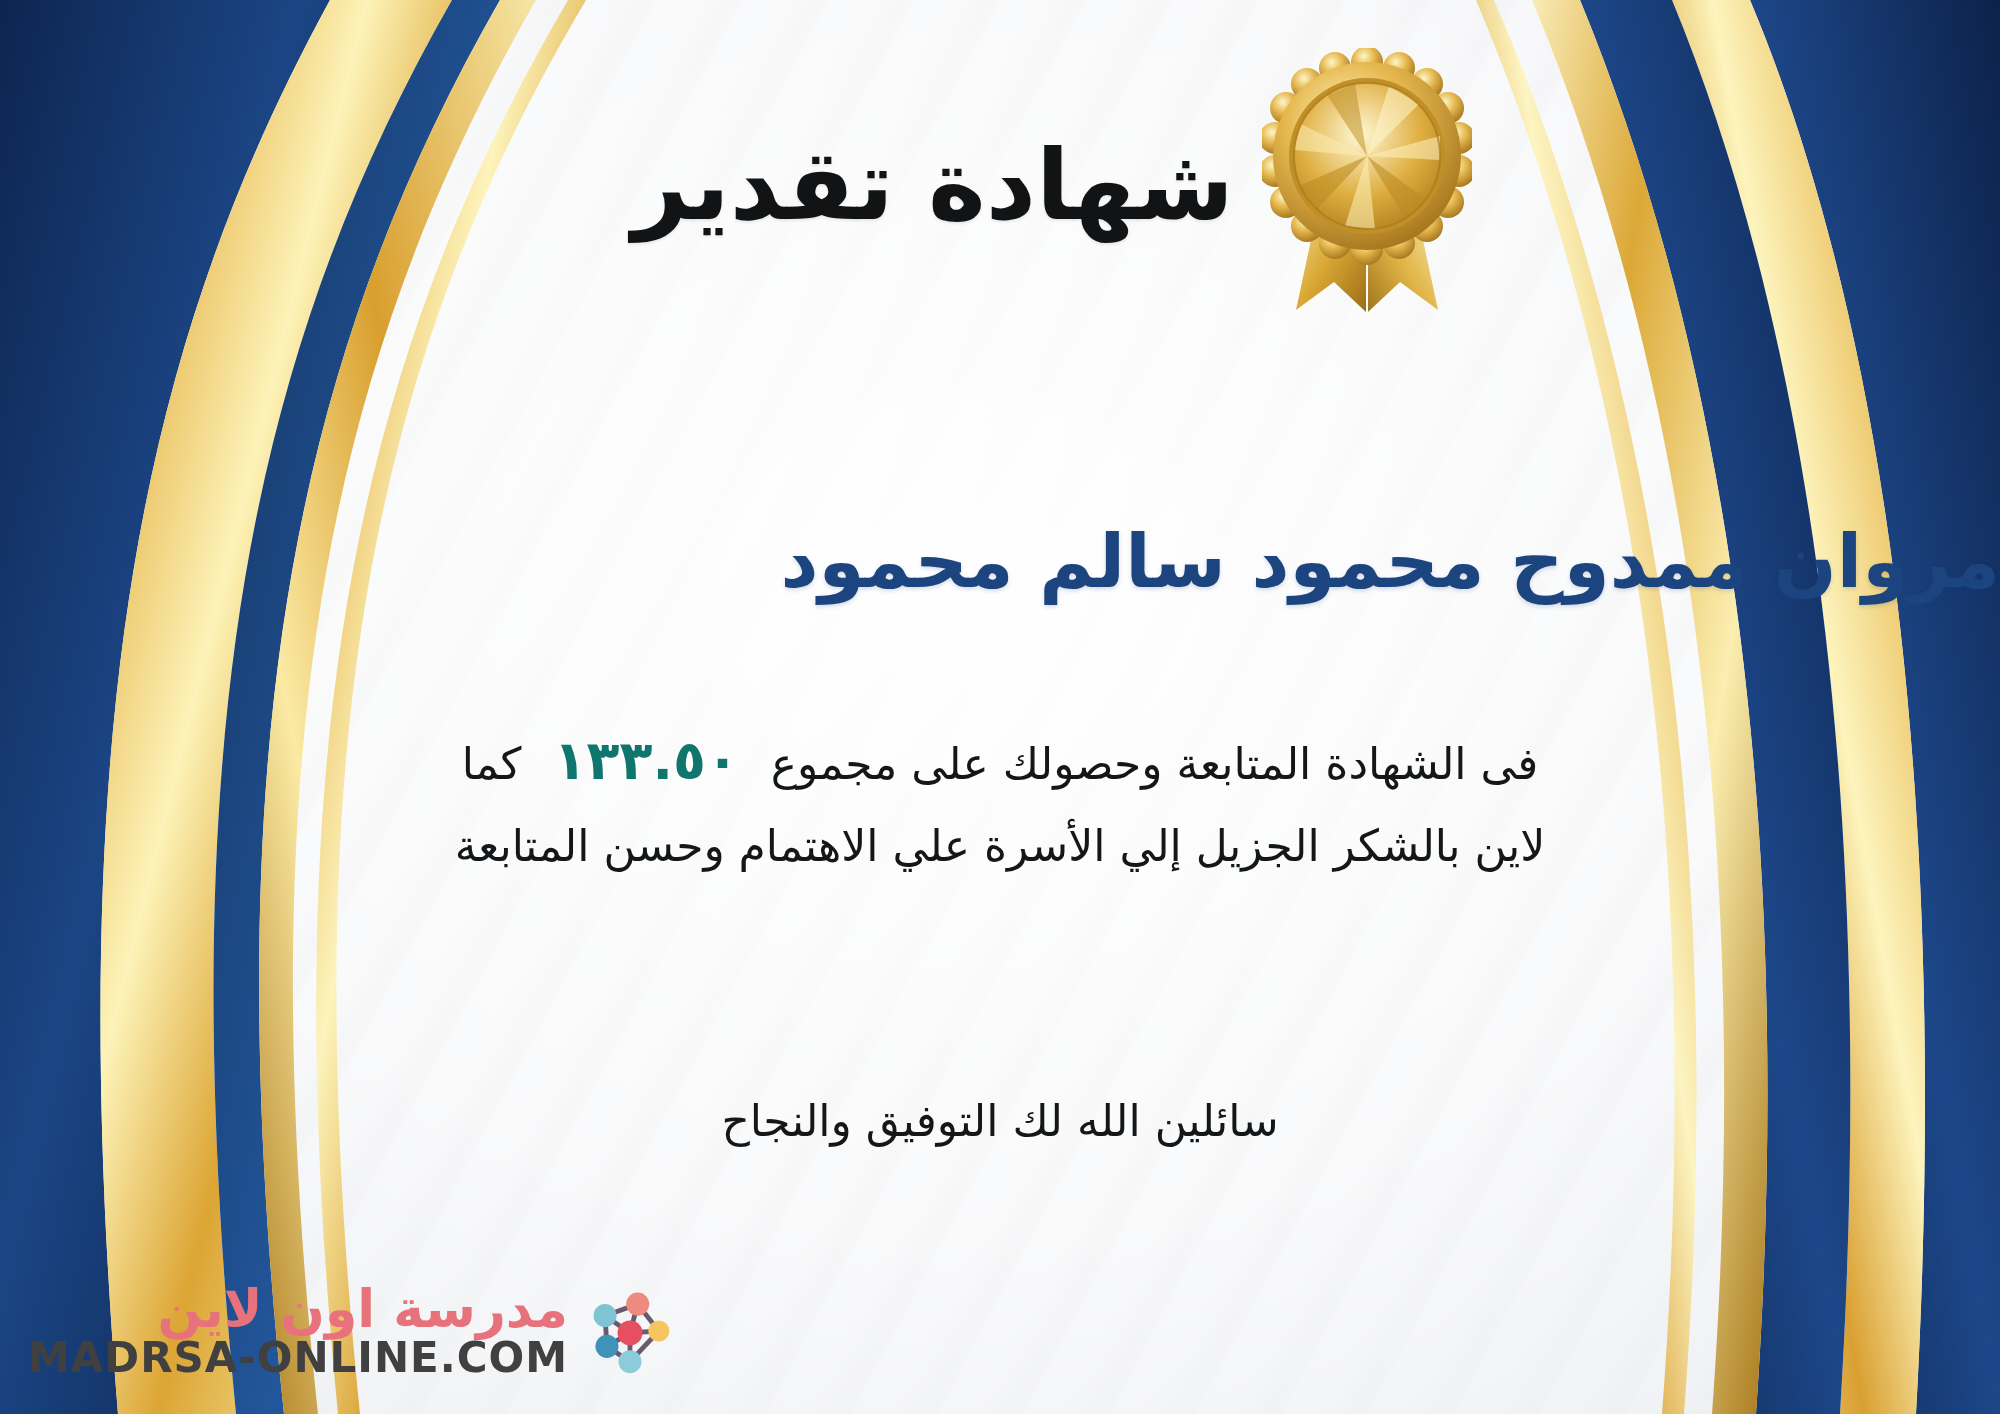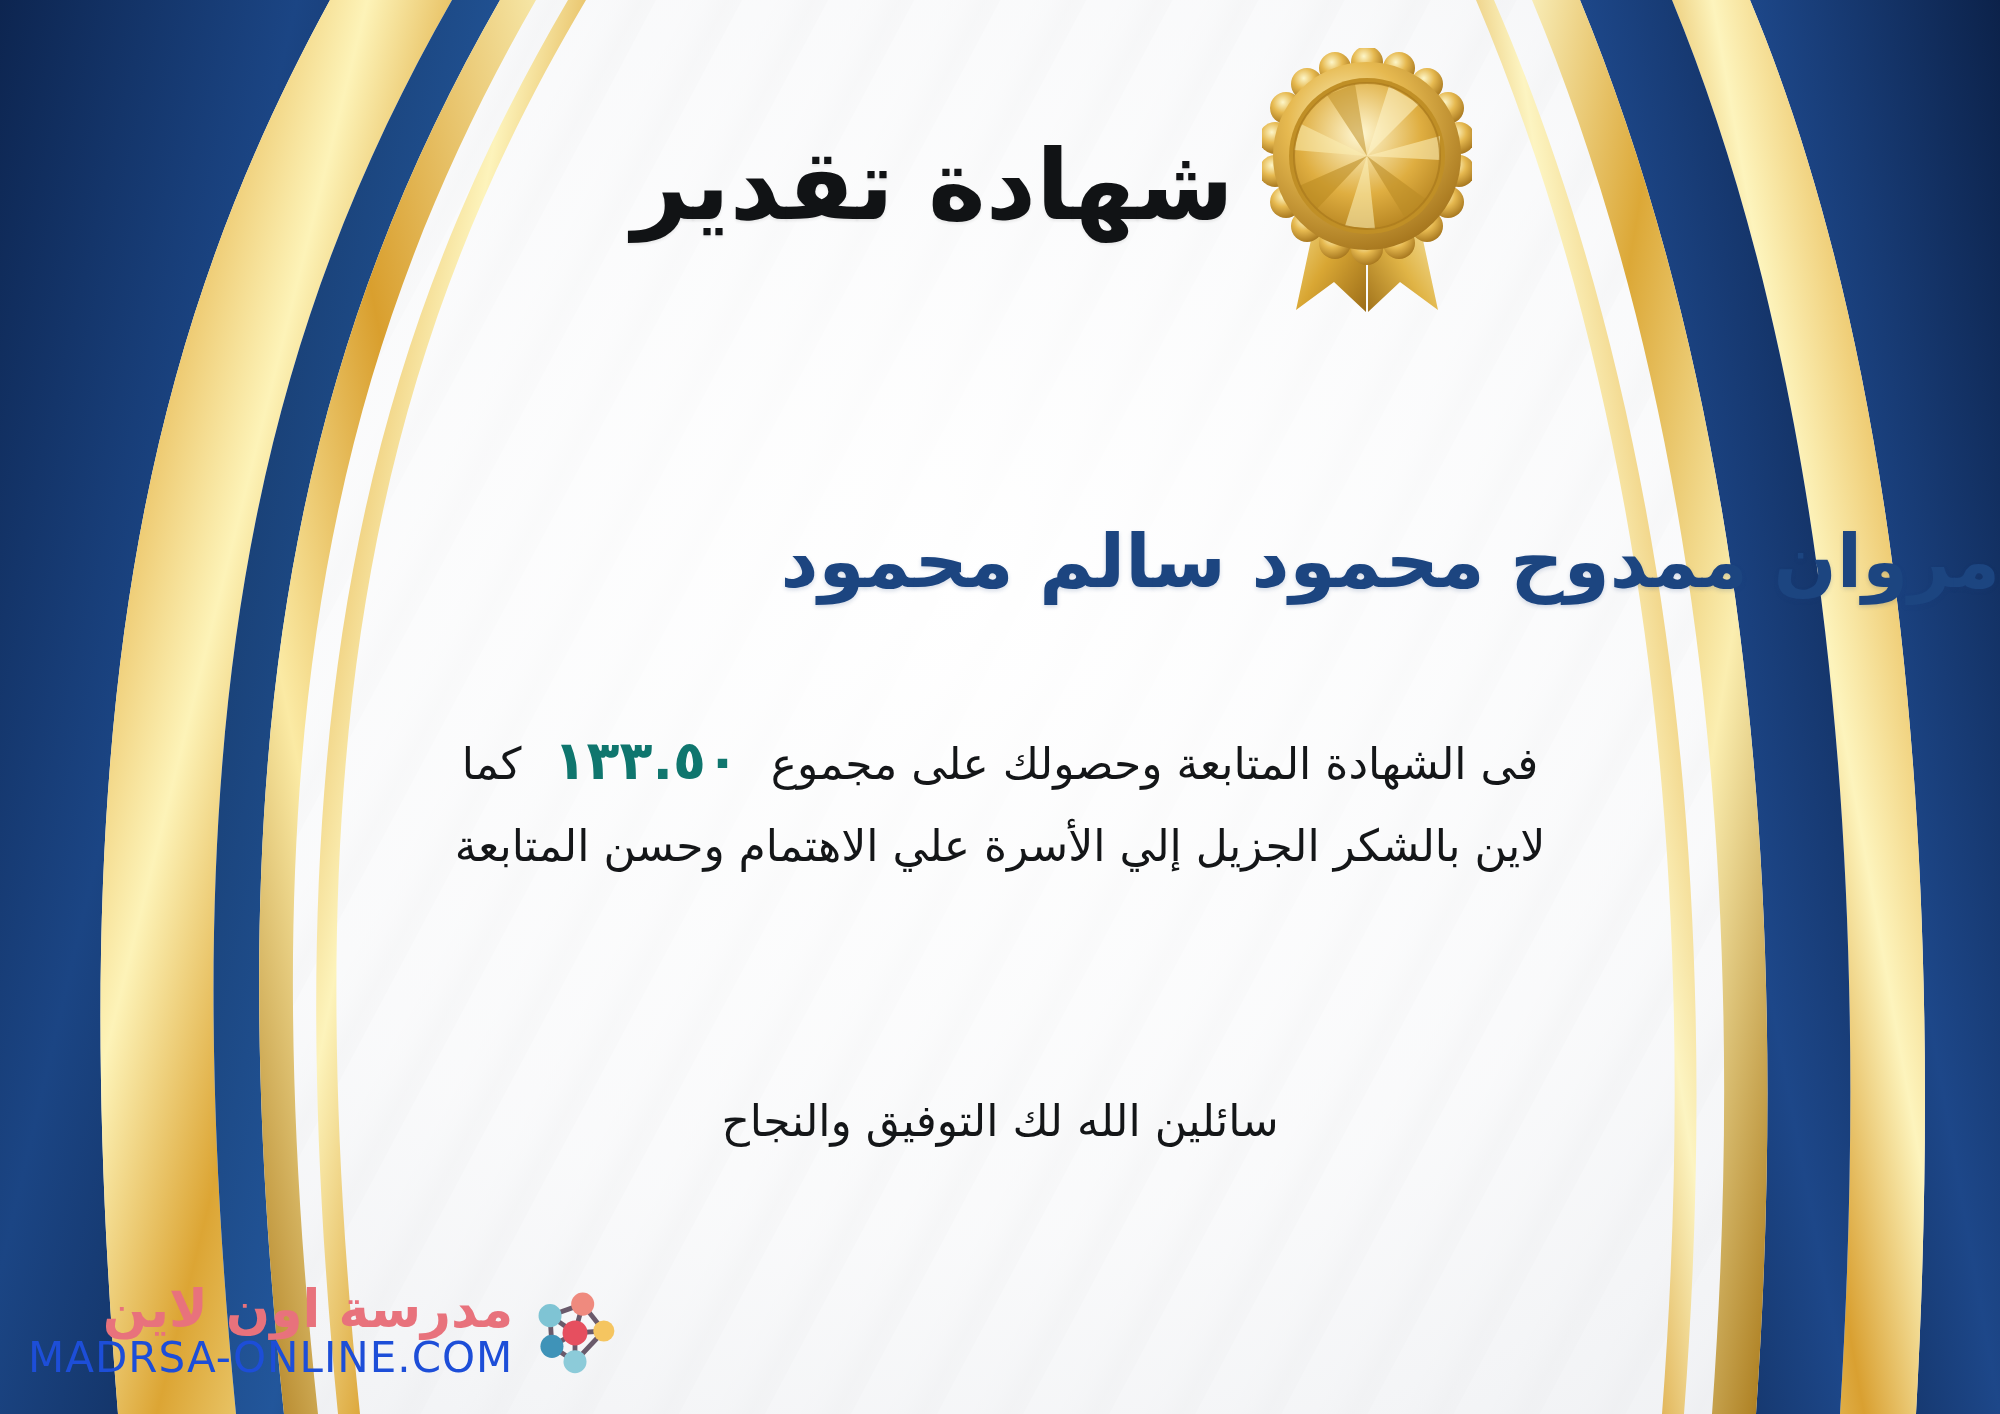--- a/index.html
+++ b/index.html
@@ -120,22 +120,22 @@
   .brand-ar{
     font-size:52px;
     font-weight:700;
     color:#e8727c;
     direction:rtl;
     line-height:1.02;
     white-space:nowrap;
   }
   .brand-url{
     font-size:42px;
-    font-weight:400;
-    color:#1d4ed8;
+    font-weight:700;
+    color:#404040;
     letter-spacing:1px;
     direction:ltr;
     line-height:1.05;
     white-space:nowrap;
   }
   .brand-icon{width:96px;height:96px;flex:0 0 auto;}
 </style>
 </head>
 <body>
 

